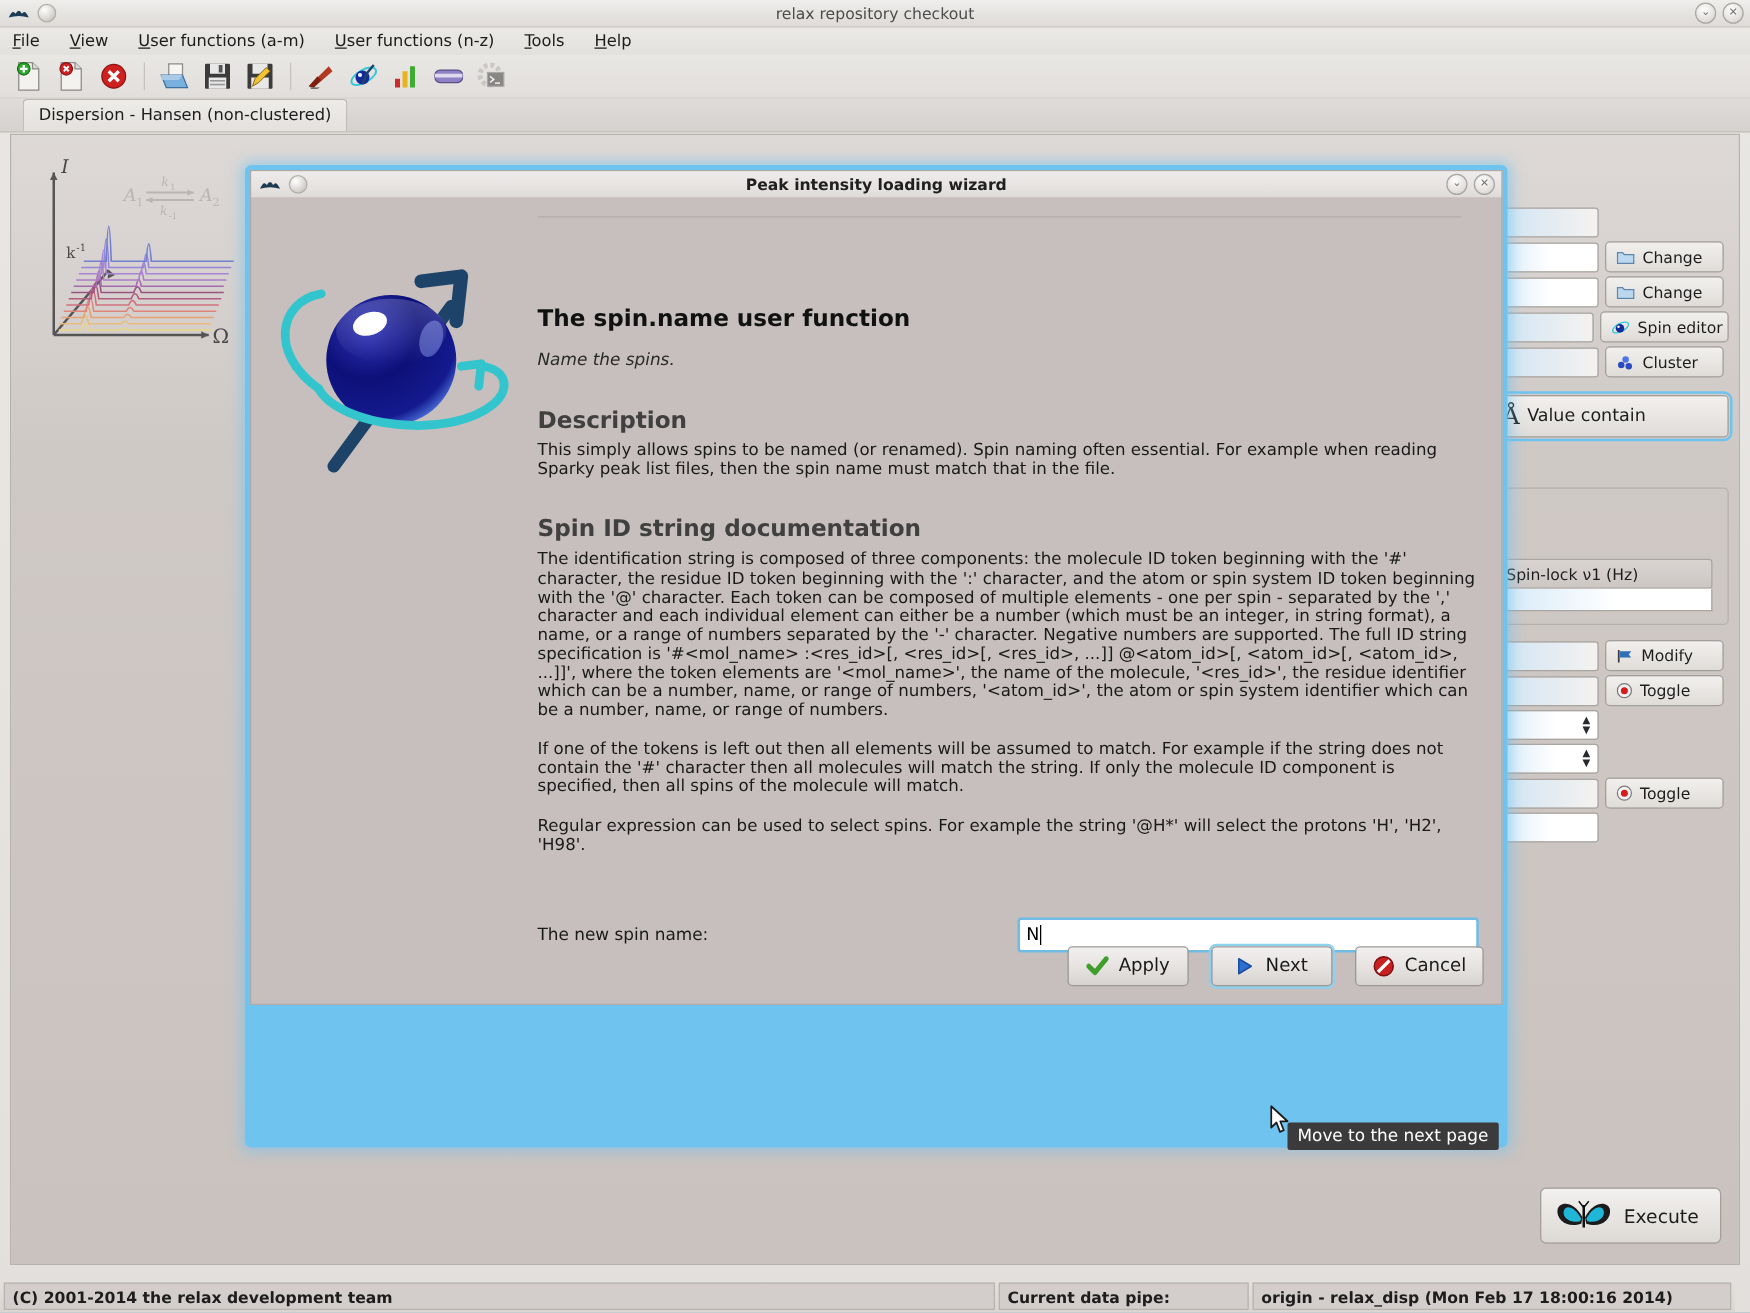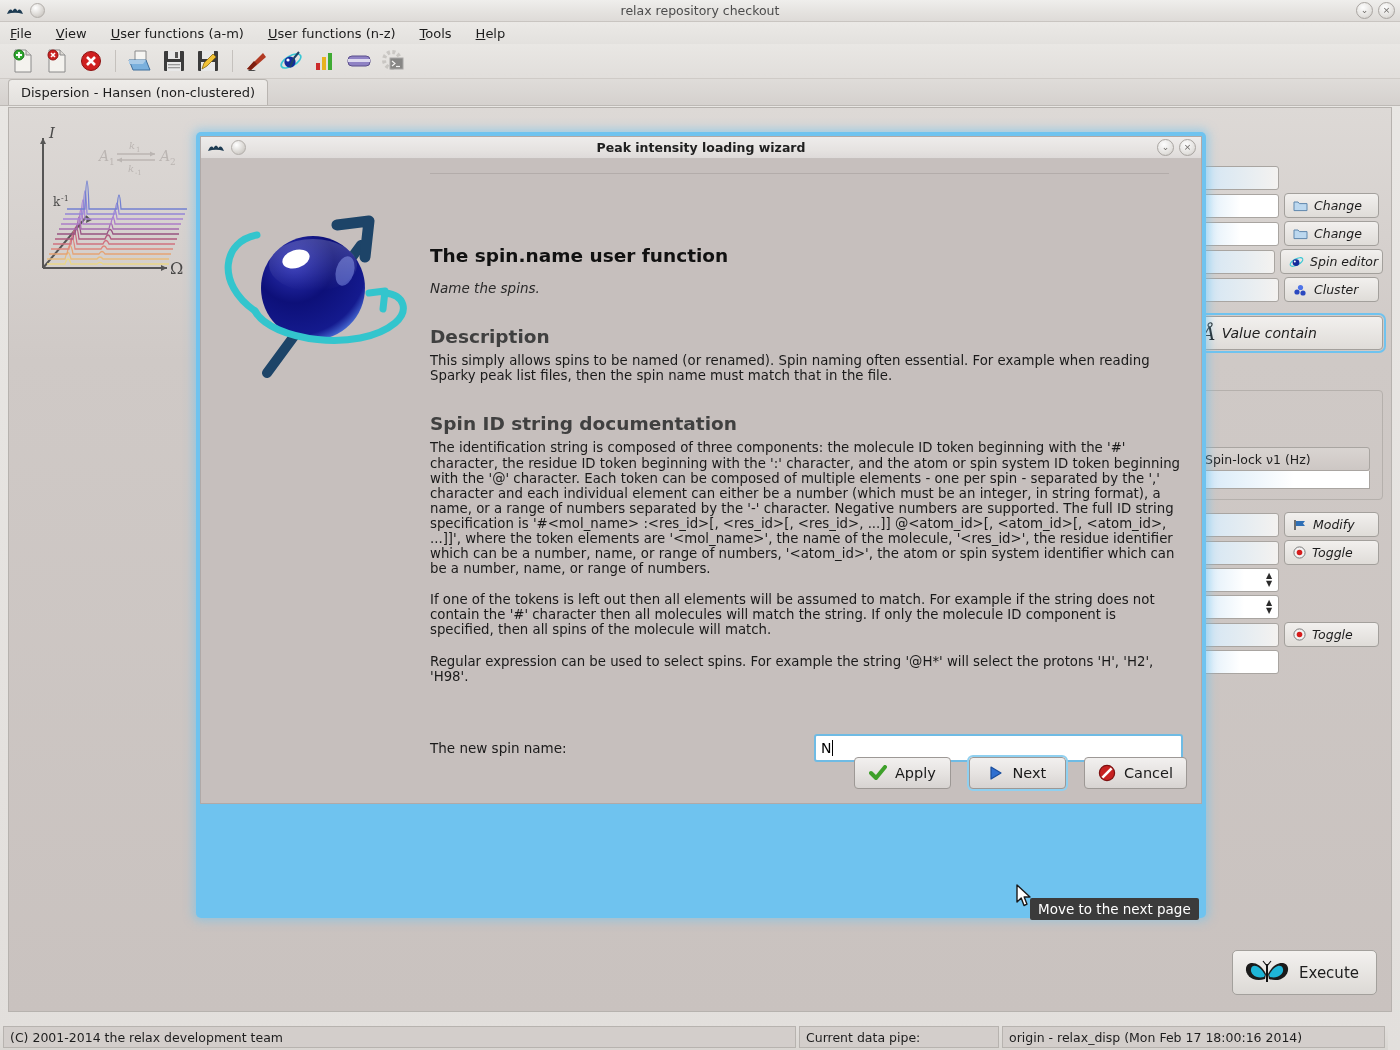--- a/index.html
+++ b/index.html
@@ -67,21 +67,21 @@
     border-bottom: 1px solid #cfcbc7;
   }
   .tbi { width: 30px; height: 28px; display: flex; align-items: center; justify-content: center; }
   .tbsep { width: 1px; height: 22px; background: #c5c1bd; margin: 0 5px; }
 
   
   .tabstrip {
     height: 27px;
     background: linear-gradient(to bottom, #dfdcd9, #d5d1ce);
     border-bottom: 1px solid #bdb9b5;
-    display: flex; align-items: flex-end; padding-left: 8px;
+    display: flex; align-items: flex-end; padding-left: 18px;
   }
   .tab {
     height: 26px; padding: 0 12px;
     display: flex; align-items: center;
     font-size: 13px; color: #1d1d1d;
     background: linear-gradient(to bottom, #eeece9, #e3e0dd);
     border: 1px solid #b9b5b1; border-bottom: none;
     border-radius: 4px 4px 0 0;
   }
 
@@ -103,21 +103,21 @@
     height: 24px; width: 86px;
     background: linear-gradient(to right, #cfe4f4, #f4f2f0);
     border: 1px solid #a9a5a1; border-radius: 3px;
   }
   .fieldbox.white { background: linear-gradient(to right, #d6e9f7, #ffffff 55%); }
   .gbtn {
     height: 25px; min-width: 95px; padding: 4px 8px;
     display: flex; align-items: center; gap: 6px;
     background: linear-gradient(to bottom, #f2f0ee, #dfdcd8);
     border: 1px solid #a3a09c; border-radius: 4px;
-    font-size: 12.5px; color: #1d1d1d; white-space: nowrap; font-style: italic;
+    font-size: 12.5px; color: #1d1d1d; white-space: nowrap;
   }
   .gbtn.wide { width: 100%; justify-content: flex-start; height: 34px; font-size: 14px; }
   .gbtn.focus { outline: 2px solid #6fc3ef; outline-offset: 1px; }
   .spinbox {
     height: 24px; width: 86px; position: relative;
     background: linear-gradient(to right, #d6e9f7, #ffffff 60%);
     border: 1px solid #a9a5a1; border-radius: 3px;
   }
   .spin-arrows {
     position: absolute; right: 3px; top: 1px; width: 12px; height: 20px;
@@ -139,21 +139,21 @@
     display: flex; align-items: center; gap: 8px;
     background: linear-gradient(to bottom, #f3f1ef, #dcd9d5);
     border: 1px solid #a3a09c; border-radius: 5px;
     font-size: 15px; color: #1d1d1d;
   }
 
   
   .statusbar {
     position: absolute; left: 0; bottom: 0; width: 1388px; height: 26px;
     background: linear-gradient(to bottom, #e3e0dd, #d9d6d2);
-    display: flex; align-items: stretch; padding: 2px 3px; gap: 3px;
+    display: flex; align-items: stretch; padding: 2px 3px; gap: 3px; font-weight: bold;
   }
   .sb-cell {
     background: #d3cecb; border: 1px solid #b7b3af;
     display: flex; align-items: center; padding: 0 6px;
     font-size: 12.5px; color: #1d1d1d;
   }
   .sb1 { flex: 0 0 793px; }
   .sb2 { flex: 0 0 200px; }
   .sb3 { flex: 1 1 auto; }
 

